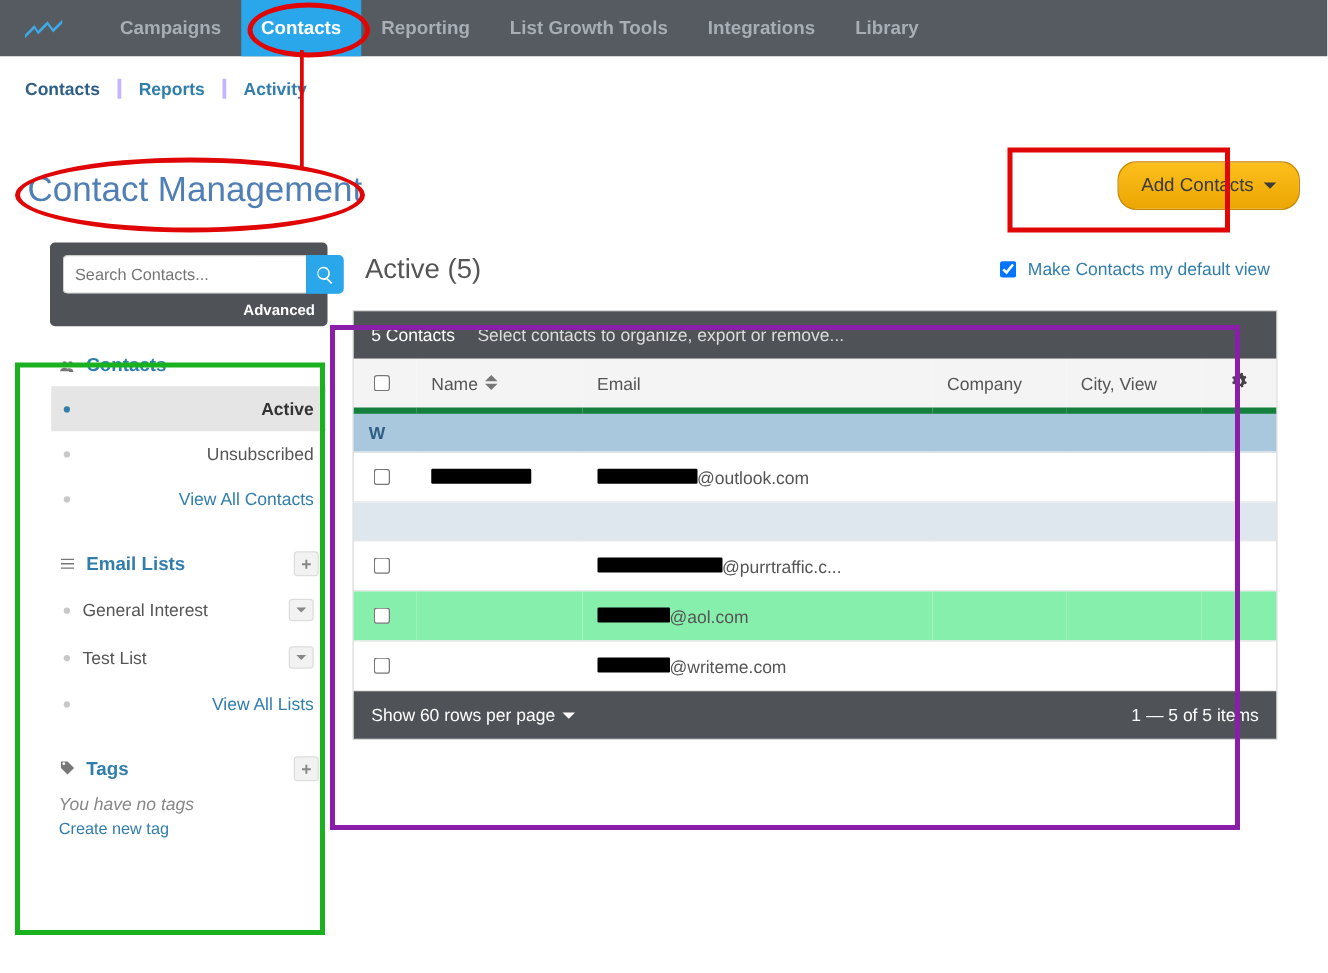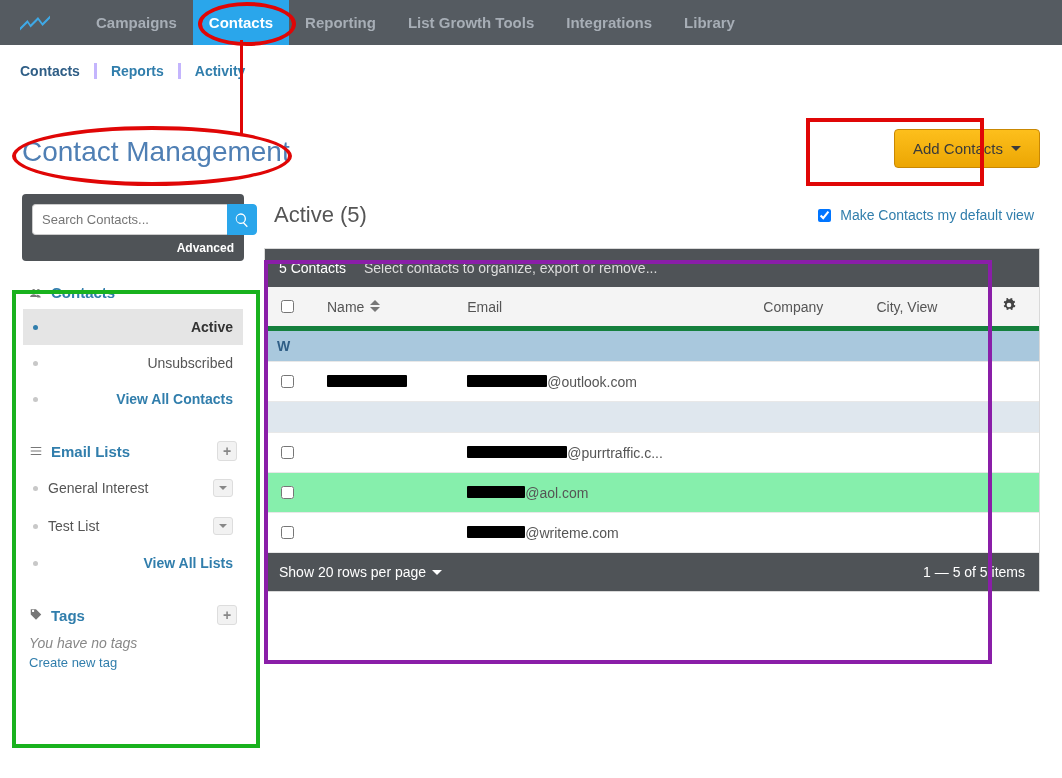--- a/index.html
+++ b/index.html
@@ -12,46 +12,46 @@
   .topnav .nav-item.active{background:#2aa6eb;color:#fff}
 
   
   .subnav{display:flex;gap:0;padding:18px 20px 0 20px}
   .subnav .sub-item{color:#317eac;font-weight:700;padding:0 14px;border-left:3px solid #c4b5fd;cursor:pointer}
   .subnav .sub-item:first-child{border-left:none;padding-left:0;color:#2f5e86}
 
   
   .page-header{display:flex;justify-content:space-between;align-items:flex-end;padding:50px 22px 26px 22px}
   .page-title{font-size:28px;font-weight:400;color:#4f7fb4}
-  .btn-add{background:#f6b714;background:linear-gradient(#fdbf1c,#eca603);border:1px solid #c98803;border-radius:4px;padding:10px 18px;color:#3a3a3a;font-size:15px;display:flex;align-items:center;gap:8px;cursor:pointer}
+  .btn-add{background:#f6b714;background:linear-gradient(#fdbf1c,#eca603);border:1px solid #c98803;border-radius:15px;padding:10px 18px;color:#3a3a3a;font-size:15px;display:flex;align-items:center;gap:8px;cursor:pointer}
   .caret{width:0;height:0;border-left:5px solid transparent;border-right:5px solid transparent;border-top:5px solid #3a3a3a}
 
   
-  .layout{display:flex;gap:20px;padding:0 22px}
+  .layout{display:flex;gap:20px;padding:0 40px}
   .sidebar{width:222px;flex:none}
   .main{flex:1}
 
   
   .search-wrap{background:#4f5357;border-radius:4px;padding:10px 10px 6px 10px}
   .search-row{display:flex}
   .search-input{flex:1;border:1px solid #ccc;border-right:none;border-radius:4px 0 0 4px;padding:7px 9px;font-size:13px;color:#999}
   .search-btn{background:#2aa6eb;border:1px solid #2aa6eb;border-radius:0 4px 4px 0;width:34px;display:flex;align-items:center;justify-content:center;cursor:pointer}
   .search-btn svg{width:16px;height:16px;fill:#fff}
   .advanced{text-align:right;color:#fff;font-size:12px;font-weight:700;padding-top:6px;cursor:pointer}
 
   
   .side-box{margin-top:14px;background:#fff;border:1px solid transparent}
   .side-header{display:flex;align-items:center;justify-content:space-between;padding:8px 6px;color:#317eac;font-weight:700;font-size:15px}
   .side-header .left{display:flex;align-items:center;gap:8px}
   .side-add{background:#f2f2f2;border:1px solid #ddd;border-radius:3px;width:18px;height:18px;display:flex;align-items:center;justify-content:center;color:#888;font-weight:700;cursor:pointer;font-size:14px}
   .side-item{display:flex;align-items:center;justify-content:space-between;padding:10px 10px;color:#555;font-size:14px;cursor:pointer}
   .side-item .dot{width:5px;height:5px;border-radius:50%;background:#c8c8c8;margin-right:10px}
   .side-item.active{background:#e5e5e5;color:#333;font-weight:700}
   .side-item.active .dot{background:#317eac}
-  .side-item.link-only{color:#317eac;font-weight:700}
+  .side-item.link-only{color:#317eac;font-weight:400}
   .side-drop{background:#f2f2f2;border:1px solid #ddd;border-radius:3px;width:18px;height:16px;display:flex;align-items:center;justify-content:center}
   .side-drop .caret{border-top:4px solid #888;border-left:4px solid transparent;border-right:4px solid transparent}
 
   .tags-empty{font-style:italic;color:#888;padding:2px 6px 4px}
   .tags-create{color:#317eac;padding:0 6px;cursor:pointer;font-size:13px}
 
   
   .content-header{display:flex;justify-content:space-between;align-items:center;padding:8px 6px 20px 10px}
   .content-header .title{font-size:22px;color:#555}
   .default-view{display:flex;align-items:center;gap:6px;font-size:14px;color:#317eac;cursor:pointer}
@@ -272,21 +272,21 @@
             <td></td>
             <td><span class="redact" style="width:58px"></span><span>@writeme.com</span></td>
             <td></td>
               <td></td>
               <td></td>
           </tr>
         </tbody>
       </table>
       <div class="table-footer">
         <span class="rows-per">
-          <span>Show 20 rows per page</span>
+          <span>Show 60 rows per page</span>
           <span class="caret"></span>
         </span>
         <span>1 — 5 of 5 items</span>
       </div>
     </div>
   </div>
 </div>
 
 <div class="annot annot-ellipse" style="left:198px;top:2px;width:90px;height:36px"></div>
 <div class="annot annot-ellipse" style="left:12px;top:126px;width:272px;height:52px"></div>

